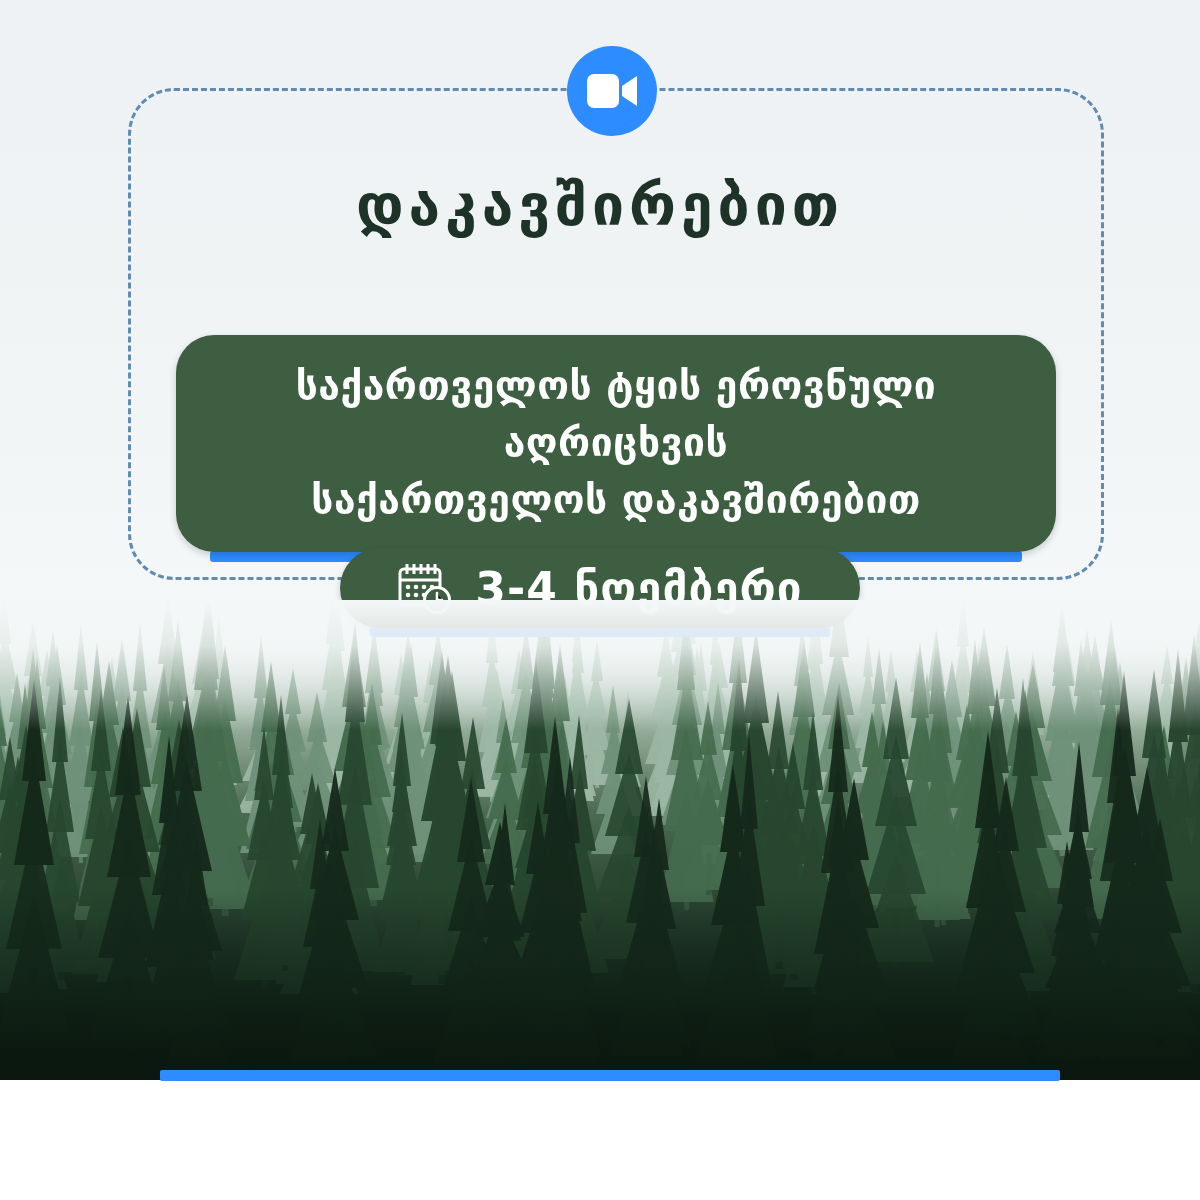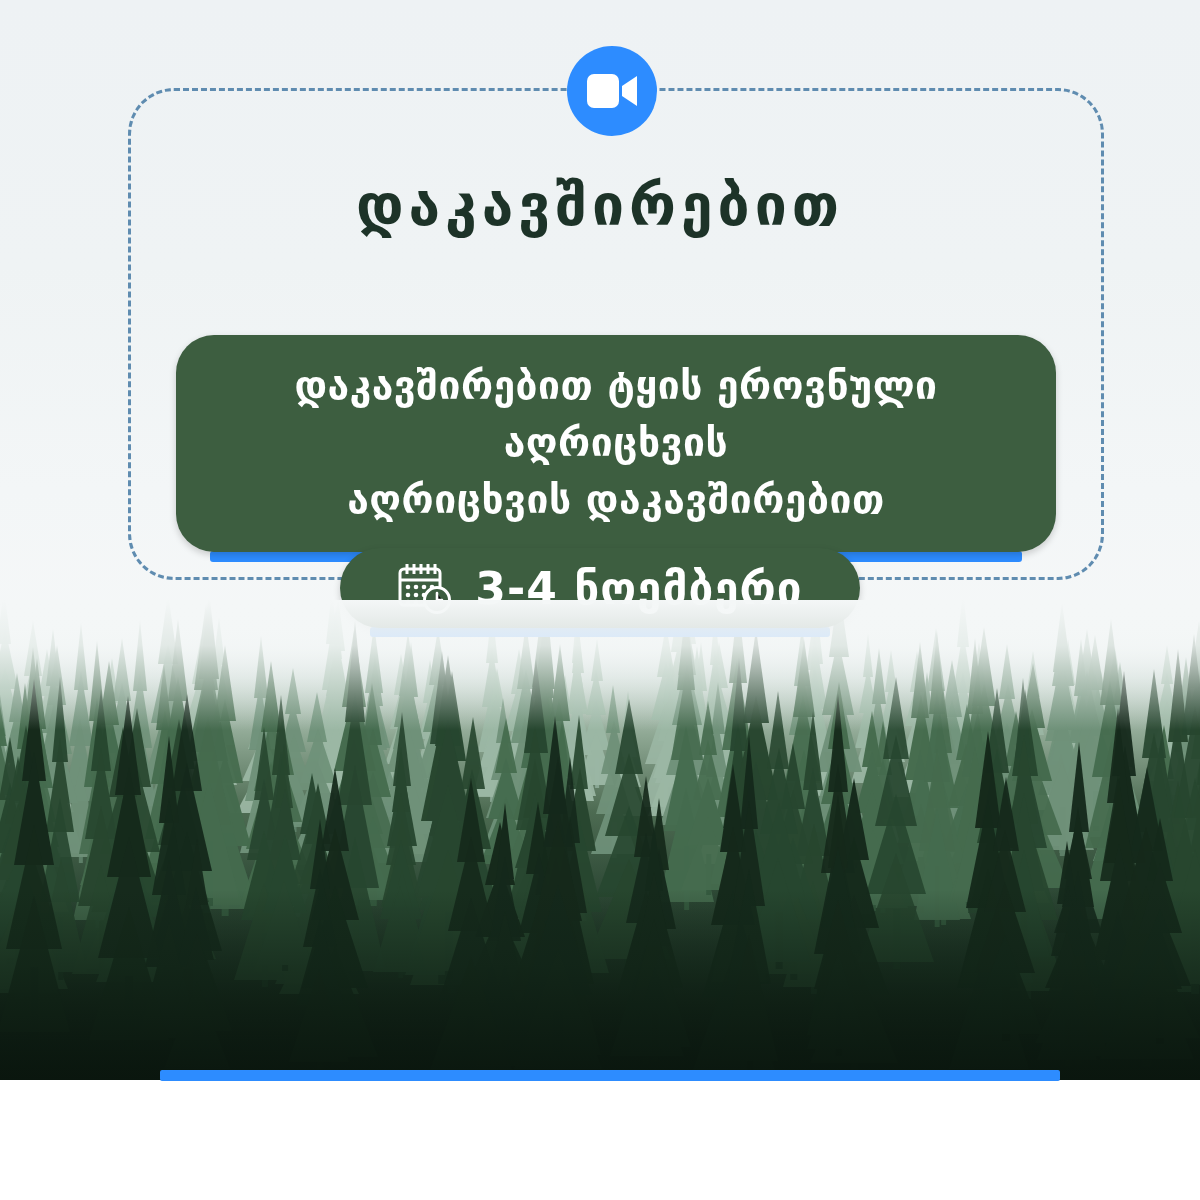--- a/index.html
+++ b/index.html
@@ -1564,22 +1564,22 @@
       <path d="M35 12 L50 2 L50 32 L35 22 Z" fill="#ffffff"></path>
     </svg>
   </div>
 
   <div class="headline">
     <div class="l2">დაკავშირებით</div>
   </div>
 
   <div class="green-badge-wrap">
     <div class="green-badge">
-      <div>დაკავშირებით ტყის ეროვნული აღრიცხვის</div>
-      <div>აღრიცხვის დაკავშირებით</div>
+      <div>საქართველოს ტყის ეროვნული აღრიცხვის</div>
+      <div>საქართველოს დაკავშირებით</div>
       <div class="ul"></div>
     </div>
   </div>
 
   <div class="date-badge-wrap">
     <div class="date-badge">
       <span class="cal-icon">
         <svg width="56" height="54" viewBox="0 0 56 54" aria-hidden="true">
           <g fill="none" stroke="#ffffff" stroke-width="3">
             <rect x="3" y="8" width="40" height="36" rx="4"></rect>

